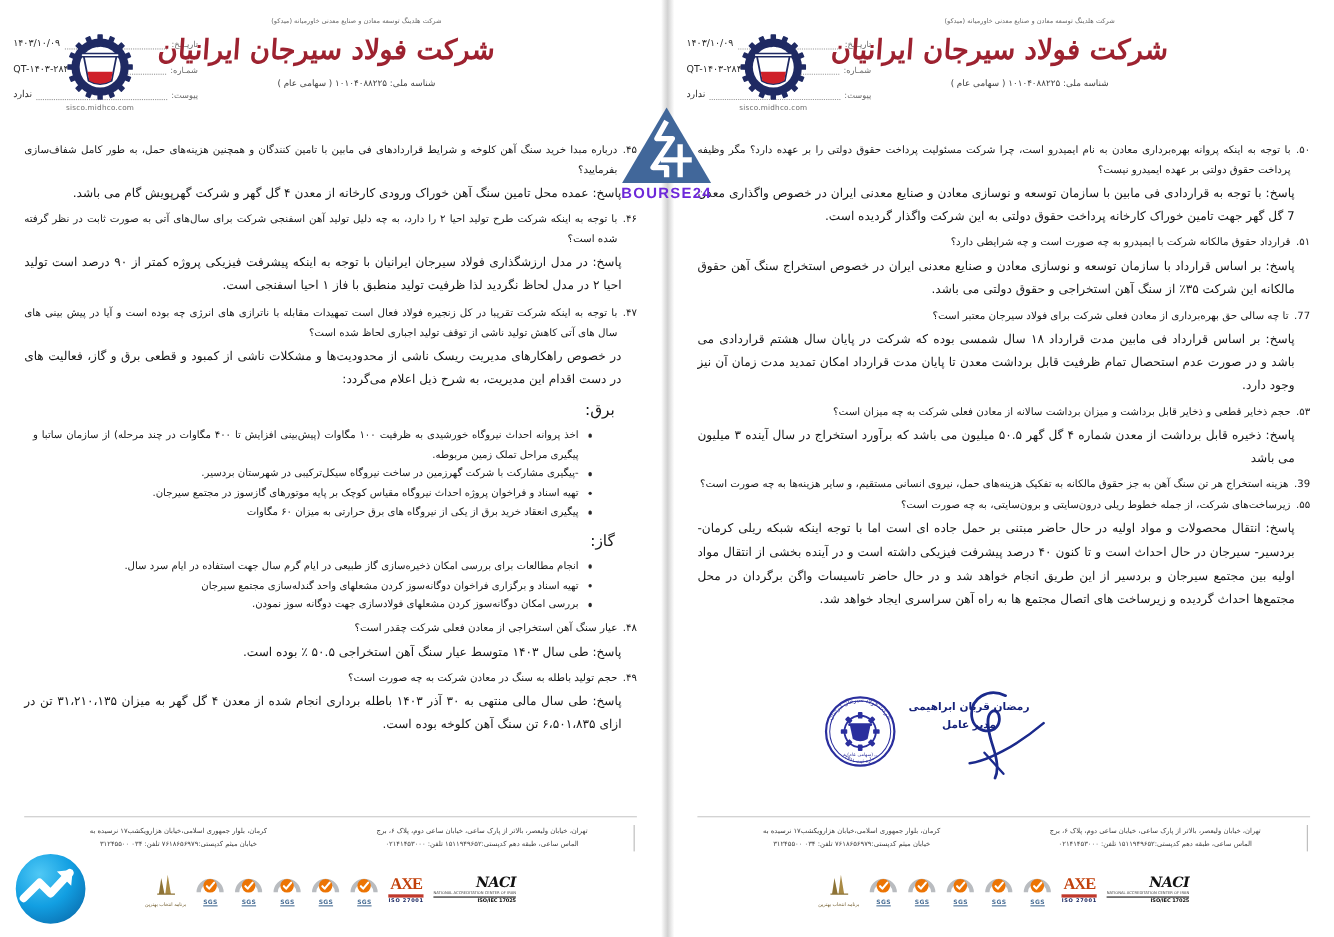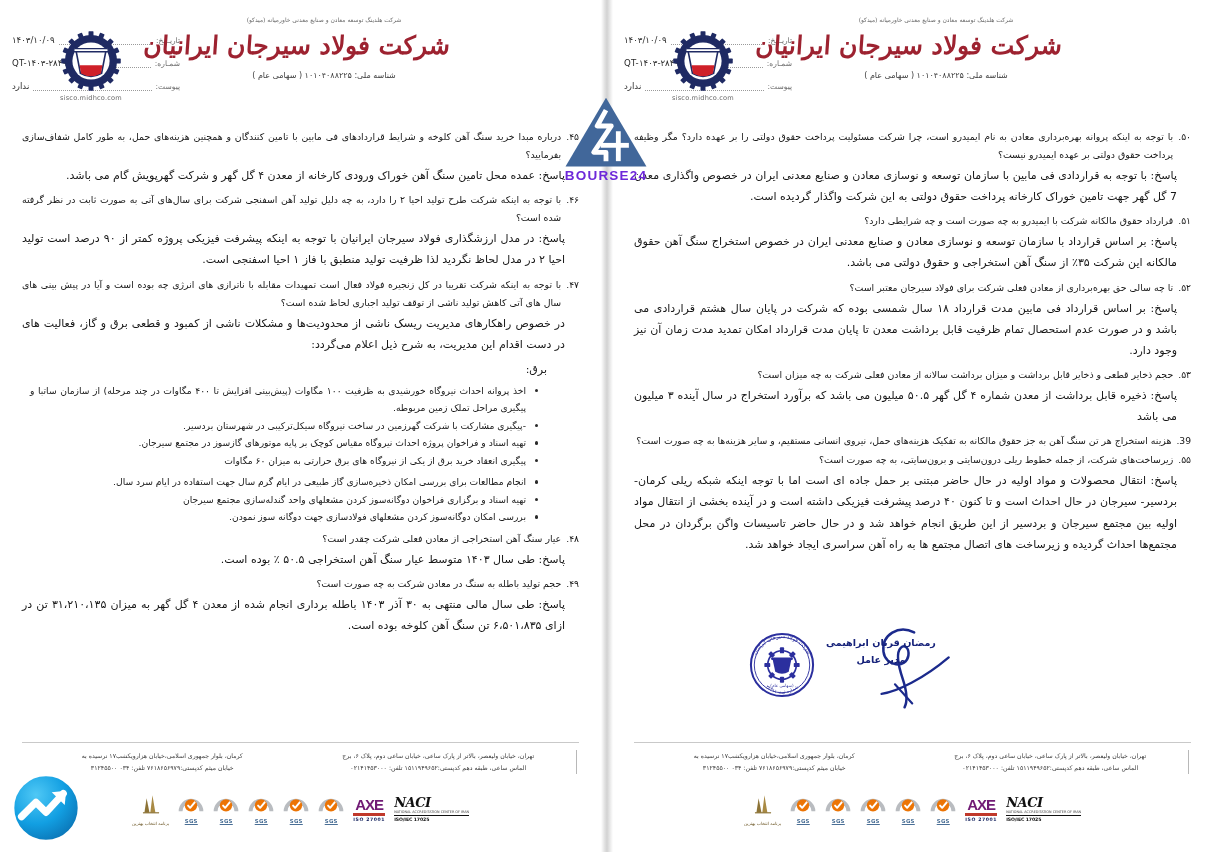--- a/index.html
+++ b/index.html
@@ -81,21 +81,21 @@
     margin-bottom: 1px;
     color: #161616;
   }
   .q-num { flex: 0 0 auto; font-size: 9.2px; }
   .q-txt { flex: 1 1 auto; text-align: justify; }
   .a {
     font-size: 11px; line-height: 1.92;
     margin: 0 14px 5px 0;
     text-align: justify; color: #161616;
   }
-  .sub-h { font-size: 11px; line-height: 1.9; margin: 2px 32px 1px 0; color: #161616; }
+  .sub-h { font-size: 14px; line-height: 1.9; margin: 2px 20px 1px 0; color: #161616; }
   ul.bl { list-style: none; margin: 0 0 4px 0; padding: 0; }
   ul.bl li {
     position: relative; font-size: 9.2px; line-height: 1.9;
     margin: 0 40px 0 8px; padding-right: 13px;
     text-align: justify; color: #161616;
   }
   ul.bl li::before {
     content: ""; position: absolute; right: 1px; top: 7px;
     width: 3.4px; height: 3.4px; border-radius: 50%; background: #2a2a2a;
   }
@@ -127,34 +127,34 @@
     text-align: center; padding: 0 4px; white-space: nowrap;
   }
   .addr.tehran { border-right: 1px solid #b8b8b8; }
   .addr .ln { display: block; }
 
   .certs {
     position: absolute; top: 56px; right: 0; left: 0;
     display: flex; align-items: center; justify-content: center; gap: 9px;
   }
   .cert { height: 38px; display: flex; align-items: center; }
-  .naci { text-align: left; }
+  .naci { text-align: right; }
   .naci .naci-top {
     font-family: "DejaVu Serif", serif; font-weight: 700; font-style: italic;
     font-size: 13px; color: #111; letter-spacing: -.5px; line-height: 1;
   }
   .naci .naci-sub { font-size: 3.4px; color: #444; line-height: 1.25; margin-top: 1px; }
   .naci .naci-iso {
     font-size: 4.6px; color: #111; font-weight: 700;
     border-top: 1px solid #111; margin-top: 1px; padding-top: .5px; letter-spacing: -.1px;
   }
   .axe { text-align: center; }
   .axe .axe-top {
-    font-family: Liberation Sans, sans-serif; font-weight: 700;
-    font-size: 15px; color: #701a75; letter-spacing: -1px; line-height: 1;
+    font-family: Liberation Serif, serif; font-weight: 700;
+    font-size: 15px; color: #c2410c; letter-spacing: -1px; line-height: 1;
   }
   .axe .axe-bar { height: 3px; background: #c0392b; margin: 1px 0; }
   .axe .axe-iso { font-size: 4.6px; color: #12205c; font-weight: 700; letter-spacing: .6px; }
   .sgs { text-align: center; }
   .sgs .sgs-word {
     font-size: 5.4px; font-weight: 700; color: #4a6f96;
     text-decoration: underline; letter-spacing: .3px; margin-top: .5px;
   }
   .nezam { text-align: center; }
   .nezam .nz-fa { font-size: 4.4px; color: #6f5a2a; margin-top: 1px; white-space: nowrap; }
@@ -261,20 +261,21 @@
       <div class="a">در خصوص راهکارهای مدیریت ریسک ناشی از محدودیت‌ها و مشکلات ناشی از کمبود و قطعی برق و گاز، فعالیت های در دست اقدام این مدیریت، به شرح ذیل اعلام می‌گردد:</div>
 
       <div class="sub-h">برق:</div>
       <ul class="bl">
         <li>اخذ پروانه احداث نیروگاه خورشیدی به ظرفیت ۱۰۰ مگاوات (پیش‌بینی افزایش تا ۴۰۰ مگاوات در چند مرحله) از سازمان ساتبا و پیگیری مراحل تملک زمین مربوطه.</li>
         <li>-پیگیری مشارکت با شرکت گهرزمین در ساخت نیروگاه سیکل‌ترکیبی در شهرستان بردسیر.</li>
         <li>تهیه اسناد و فراخوان پروژه احداث نیروگاه مقیاس کوچک بر پایه موتورهای گازسوز در مجتمع سیرجان.</li>
         <li>پیگیری انعقاد خرید برق از یکی از نیروگاه های برق حرارتی به میزان ۶۰ مگاوات</li>
       </ul>
 
+      <div class="sub-h">گاز:</div>
       <ul class="bl">
         <li>انجام مطالعات برای بررسی امکان ذخیره‌سازی گاز طبیعی در ایام گرم سال جهت استفاده در ایام سرد سال.</li>
         <li>تهیه اسناد و برگزاری فراخوان دوگانه‌سوز کردن مشعلهای واحد گندله‌سازی مجتمع سیرجان</li>
         <li>بررسی امکان دوگانه‌سوز کردن مشعلهای فولادسازی جهت دوگانه سوز نمودن.</li>
       </ul>
 
       <div class="q">
         <span class="q-num">۴۸.</span>
         <span class="q-txt">عیار سنگ آهن استخراجی از معادن فعلی شرکت چقدر است؟</span>
       </div>
@@ -445,21 +446,21 @@
       </div>
       <div class="a">پاسخ: با توجه به قراردادی فی مابین با سازمان توسعه و نوسازی معادن و صنایع معدنی ایران در خصوص واگذاری معدن 7 گل گهر جهت تامین خوراک کارخانه پرداخت حقوق دولتی به این شرکت واگذار گردیده است.</div>
 
       <div class="q">
         <span class="q-num">۵۱.</span>
         <span class="q-txt">قرارداد حقوق مالکانه شرکت با ایمیدرو به چه صورت است و چه شرایطی دارد؟</span>
       </div>
       <div class="a">پاسخ: بر اساس قرارداد با سازمان توسعه و نوسازی معادن و صنایع معدنی ایران در خصوص استخراج سنگ آهن حقوق مالکانه این شرکت ۳۵٪ از سنگ آهن استخراجی و حقوق دولتی می باشد.</div>
 
       <div class="q">
-        <span class="q-num">۵۲.</span>
+        <span class="q-num">77.</span>
         <span class="q-txt">تا چه سالی حق بهره‌برداری از معادن فعلی شرکت برای فولاد سیرجان معتبر است؟</span>
       </div>
       <div class="a">پاسخ: بر اساس قرارداد فی مابین مدت قرارداد ۱۸ سال شمسی بوده که شرکت در پایان سال هشتم قراردادی می باشد و در صورت عدم استحصال تمام ظرفیت قابل برداشت معدن تا پایان مدت قرارداد امکان تمدید مدت زمان آن نیز وجود دارد.</div>
 
       <div class="q">
         <span class="q-num">۵۳.</span>
         <span class="q-txt">حجم ذخایر قطعی و ذخایر قابل برداشت و میزان برداشت سالانه از معادن فعلی شرکت به چه میزان است؟</span>
       </div>
       <div class="a">پاسخ: ذخیره قابل برداشت از معدن شماره ۴ گل گهر ۵۰.۵ میلیون می باشد که برآورد استخراج در سال آینده ۳ میلیون می باشد</div>
 

